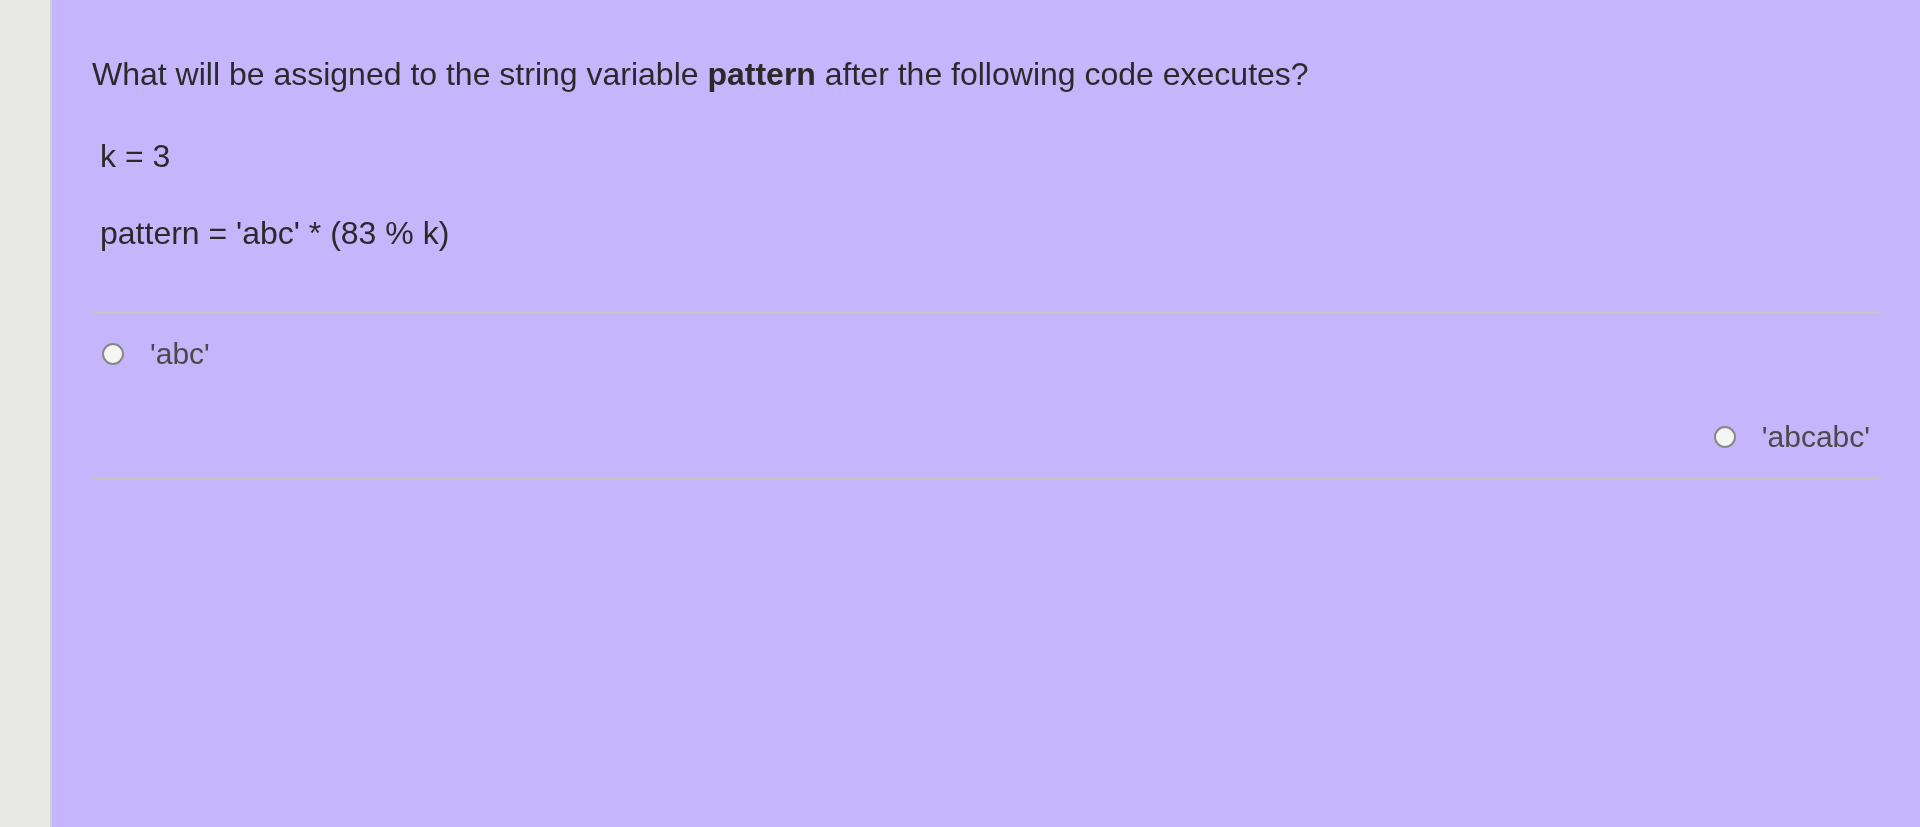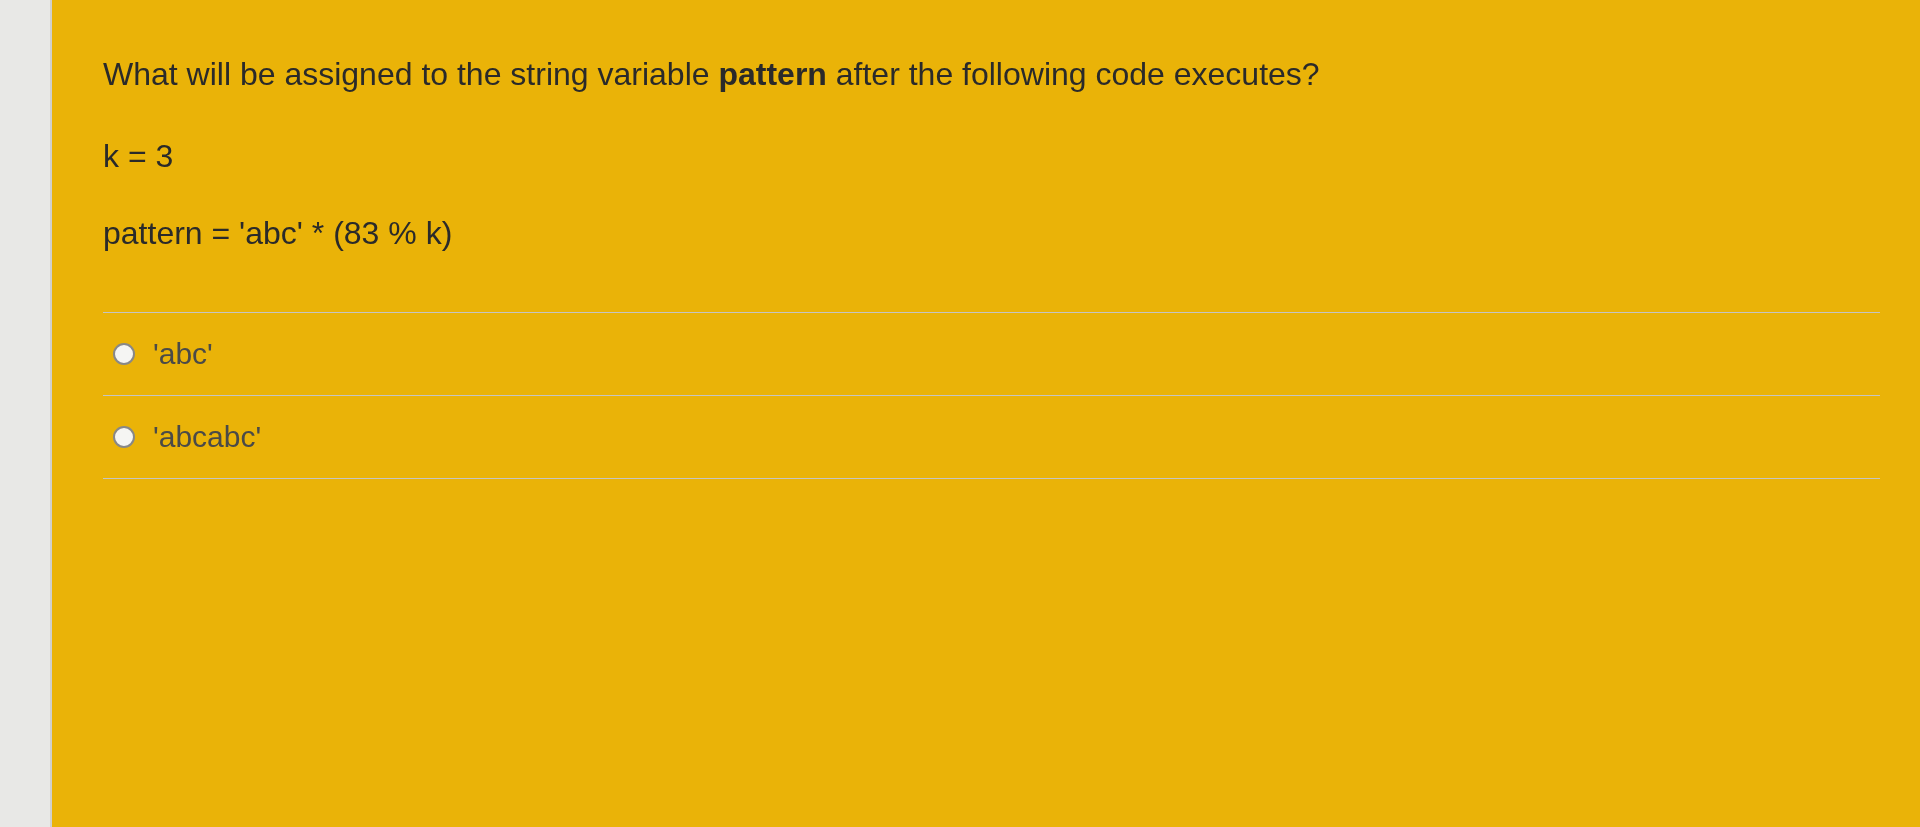--- a/index.html
+++ b/index.html
@@ -8,71 +8,74 @@
     box-sizing: border-box;
   }
   body {
     font-family: 'Segoe UI', Arial, sans-serif;
     background: #e8e8e6;
     width: 1920px;
     height: 827px;
     overflow: hidden;
   }
   .page {
-    background: #eab308;
+    background: #c4b5fd;
     margin-left: 50px;
     border-left: 2px solid #d0d0ce;
     min-height: 827px;
-    padding: 50px 40px 20px 51px;
+    padding: 50px 40px 20px 40px;
   }
   .question-text {
     font-size: 32px;
     line-height: 1.5;
     color: #2a2a2a;
     margin-bottom: 40px;
   }
   .question-text .bold {
     font-weight: 600;
   }
   .code-line {
     font-size: 32px;
     color: #2a2a2a;
     margin-bottom: 18px;
     font-family: 'Segoe UI', Arial, sans-serif;
   }
   .code-block {
     margin-bottom: 60px;
+    margin-left: 8px;
   }
   .code-line:last-child {
     margin-top: 40px;
   }
   .options {
     margin-top: 30px;
   }
   .option-row {
     display: flex;
     align-items: center;
     padding: 24px 10px;
     border-top: 1px solid #c5c5c3;
     gap: 18px;
   }
   .option-row:nth-child(2) {
     border-bottom: 1px solid #c5c5c3;
+    justify-content: flex-end;
   }
   .radio {
     width: 22px;
     height: 22px;
     border: 2px solid #888;
     border-radius: 50%;
     background: #f5f5f3;
     flex-shrink: 0;
   }
   .option-label {
     font-size: 30px;
     color: #4a4a48;
+    margin-left: 8px;
   }
 </style>
 </head>
 <body>
 
 <div class="page">
 
   <div class="question-text">
     <span>What will be assigned to the string variable </span><span class="bold">pattern</span><span> after the following code executes?</span>
   </div>

